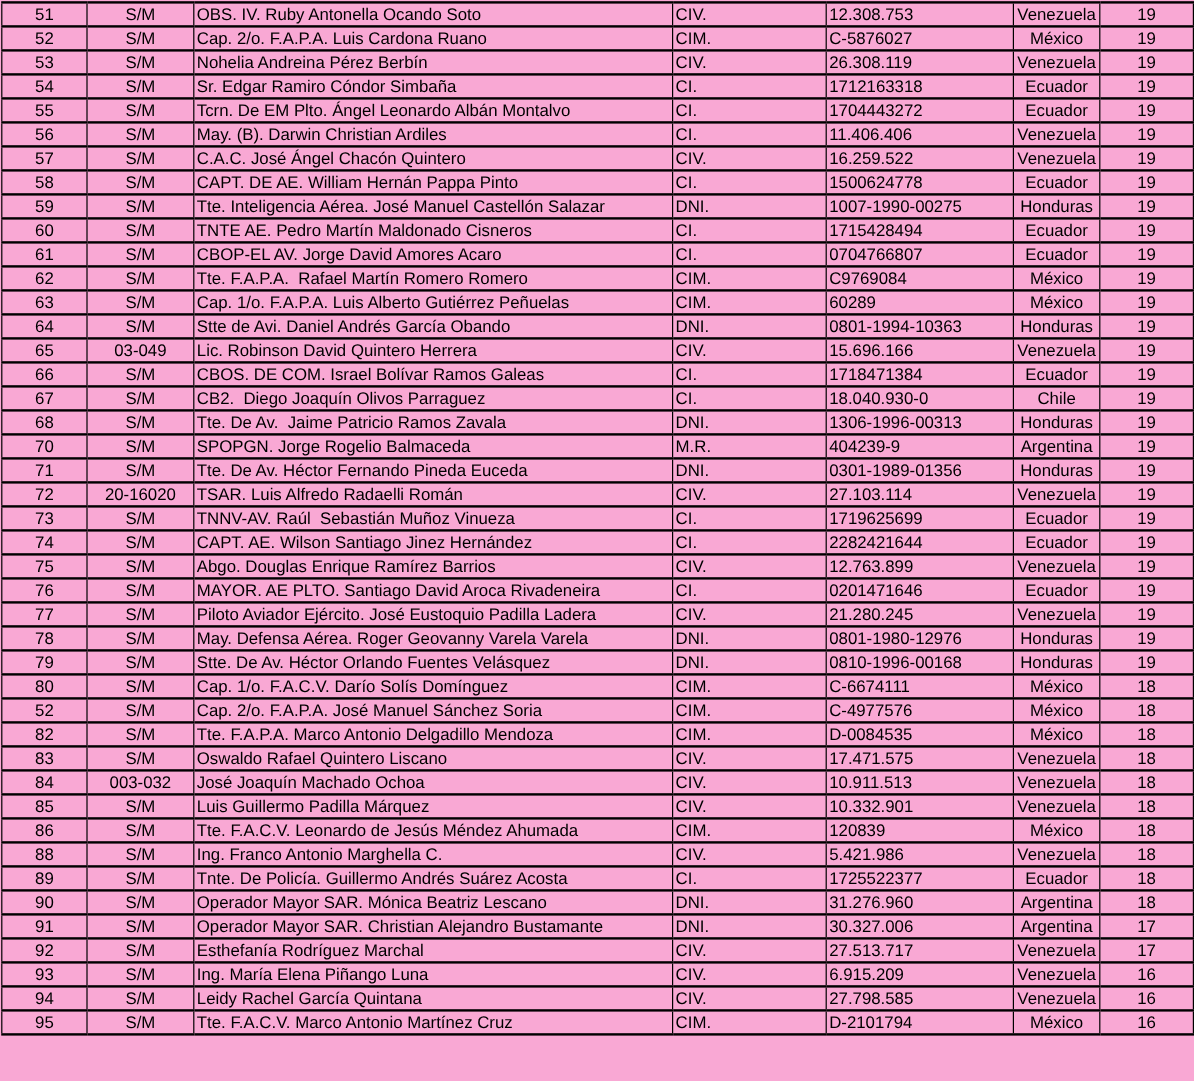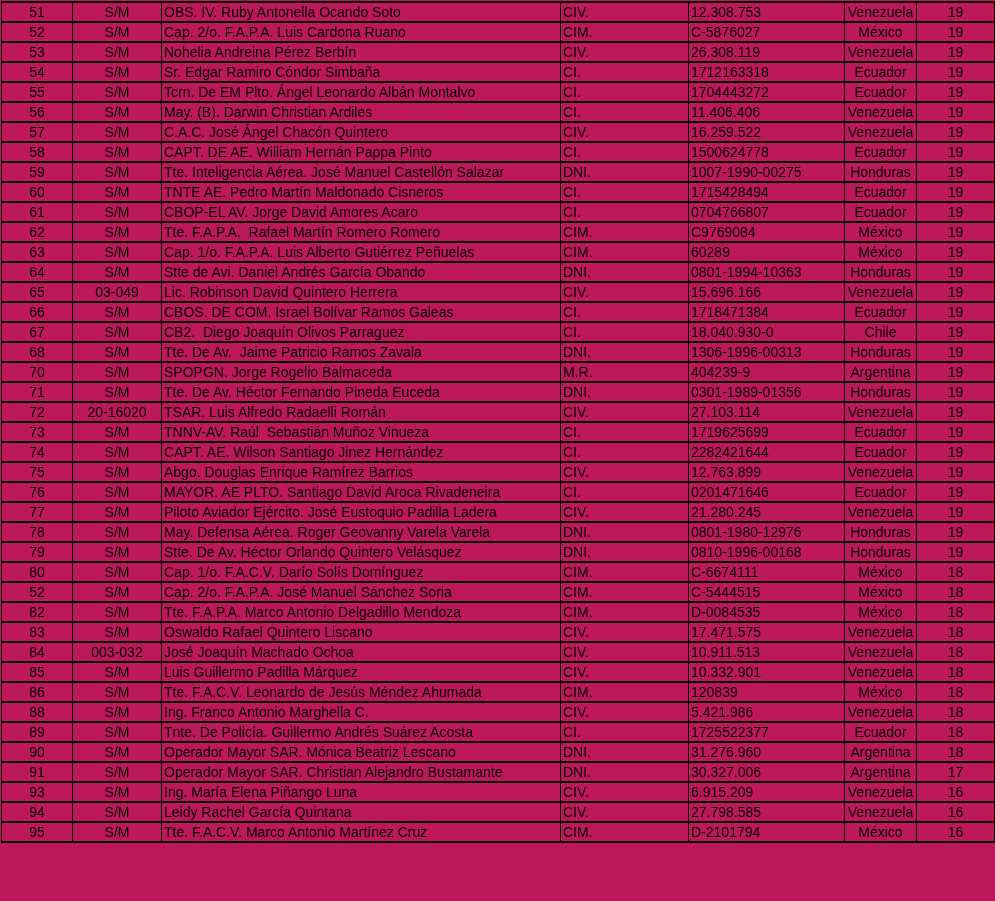--- a/index.html
+++ b/index.html
@@ -4,21 +4,21 @@
 <style>
   html, body {
     margin: 0;
     padding: 0;
     background: #ffffff;
   }
   .page {
     width: 995px;
     height: 901px;
     overflow: hidden;
-    background: #be185d;
+    background: #f9a8d4;
   }
   table.grid {
     border-collapse: collapse;
     table-layout: fixed;
     width: 993px;
     margin: 1px 0 0 1px;
     font-family: "Liberation Sans", sans-serif;
     font-size: 14px;
     color: #000000;
   }
@@ -290,41 +290,41 @@
           <td class="c1">S/M</td>
           <td class="c2">May. Defensa Aérea. Roger Geovanny Varela Varela</td>
           <td class="c3">DNI.</td>
           <td class="c4">0801-1980-12976</td>
           <td class="c5">Honduras</td>
           <td class="c6">19</td>
         </tr>
         <tr>
           <td class="c0">79</td>
           <td class="c1">S/M</td>
-          <td class="c2">Stte. De Av. Héctor Orlando Quintero Velásquez</td>
+          <td class="c2">Stte. De Av. Héctor Orlando Fuentes Velásquez</td>
           <td class="c3">DNI.</td>
           <td class="c4">0810-1996-00168</td>
           <td class="c5">Honduras</td>
           <td class="c6">19</td>
         </tr>
         <tr>
           <td class="c0">80</td>
           <td class="c1">S/M</td>
           <td class="c2">Cap. 1/o. F.A.C.V. Darío Solís Domínguez</td>
           <td class="c3">CIM.</td>
           <td class="c4">C-6674111</td>
           <td class="c5">México</td>
           <td class="c6">18</td>
         </tr>
         <tr>
           <td class="c0">52</td>
           <td class="c1">S/M</td>
           <td class="c2">Cap. 2/o. F.A.P.A. José Manuel Sánchez Soria</td>
           <td class="c3">CIM.</td>
-          <td class="c4">C-5444515</td>
+          <td class="c4">C-4977576</td>
           <td class="c5">México</td>
           <td class="c6">18</td>
         </tr>
         <tr>
           <td class="c0">82</td>
           <td class="c1">S/M</td>
           <td class="c2">Tte. F.A.P.A. Marco Antonio Delgadillo Mendoza</td>
           <td class="c3">CIM.</td>
           <td class="c4">D-0084535</td>
           <td class="c5">México</td>
@@ -393,20 +393,29 @@
           <td class="c5">Argentina</td>
           <td class="c6">18</td>
         </tr>
         <tr>
           <td class="c0">91</td>
           <td class="c1">S/M</td>
           <td class="c2">Operador Mayor SAR. Christian Alejandro Bustamante</td>
           <td class="c3">DNI.</td>
           <td class="c4">30.327.006</td>
           <td class="c5">Argentina</td>
+          <td class="c6">17</td>
+        </tr>
+        <tr>
+          <td class="c0">92</td>
+          <td class="c1">S/M</td>
+          <td class="c2">Esthefanía Rodríguez Marchal</td>
+          <td class="c3">CIV.</td>
+          <td class="c4">27.513.717</td>
+          <td class="c5">Venezuela</td>
           <td class="c6">17</td>
         </tr>
         <tr>
           <td class="c0">93</td>
           <td class="c1">S/M</td>
           <td class="c2">Ing. María Elena Piñango Luna</td>
           <td class="c3">CIV.</td>
           <td class="c4">6.915.209</td>
           <td class="c5">Venezuela</td>
           <td class="c6">16</td>

